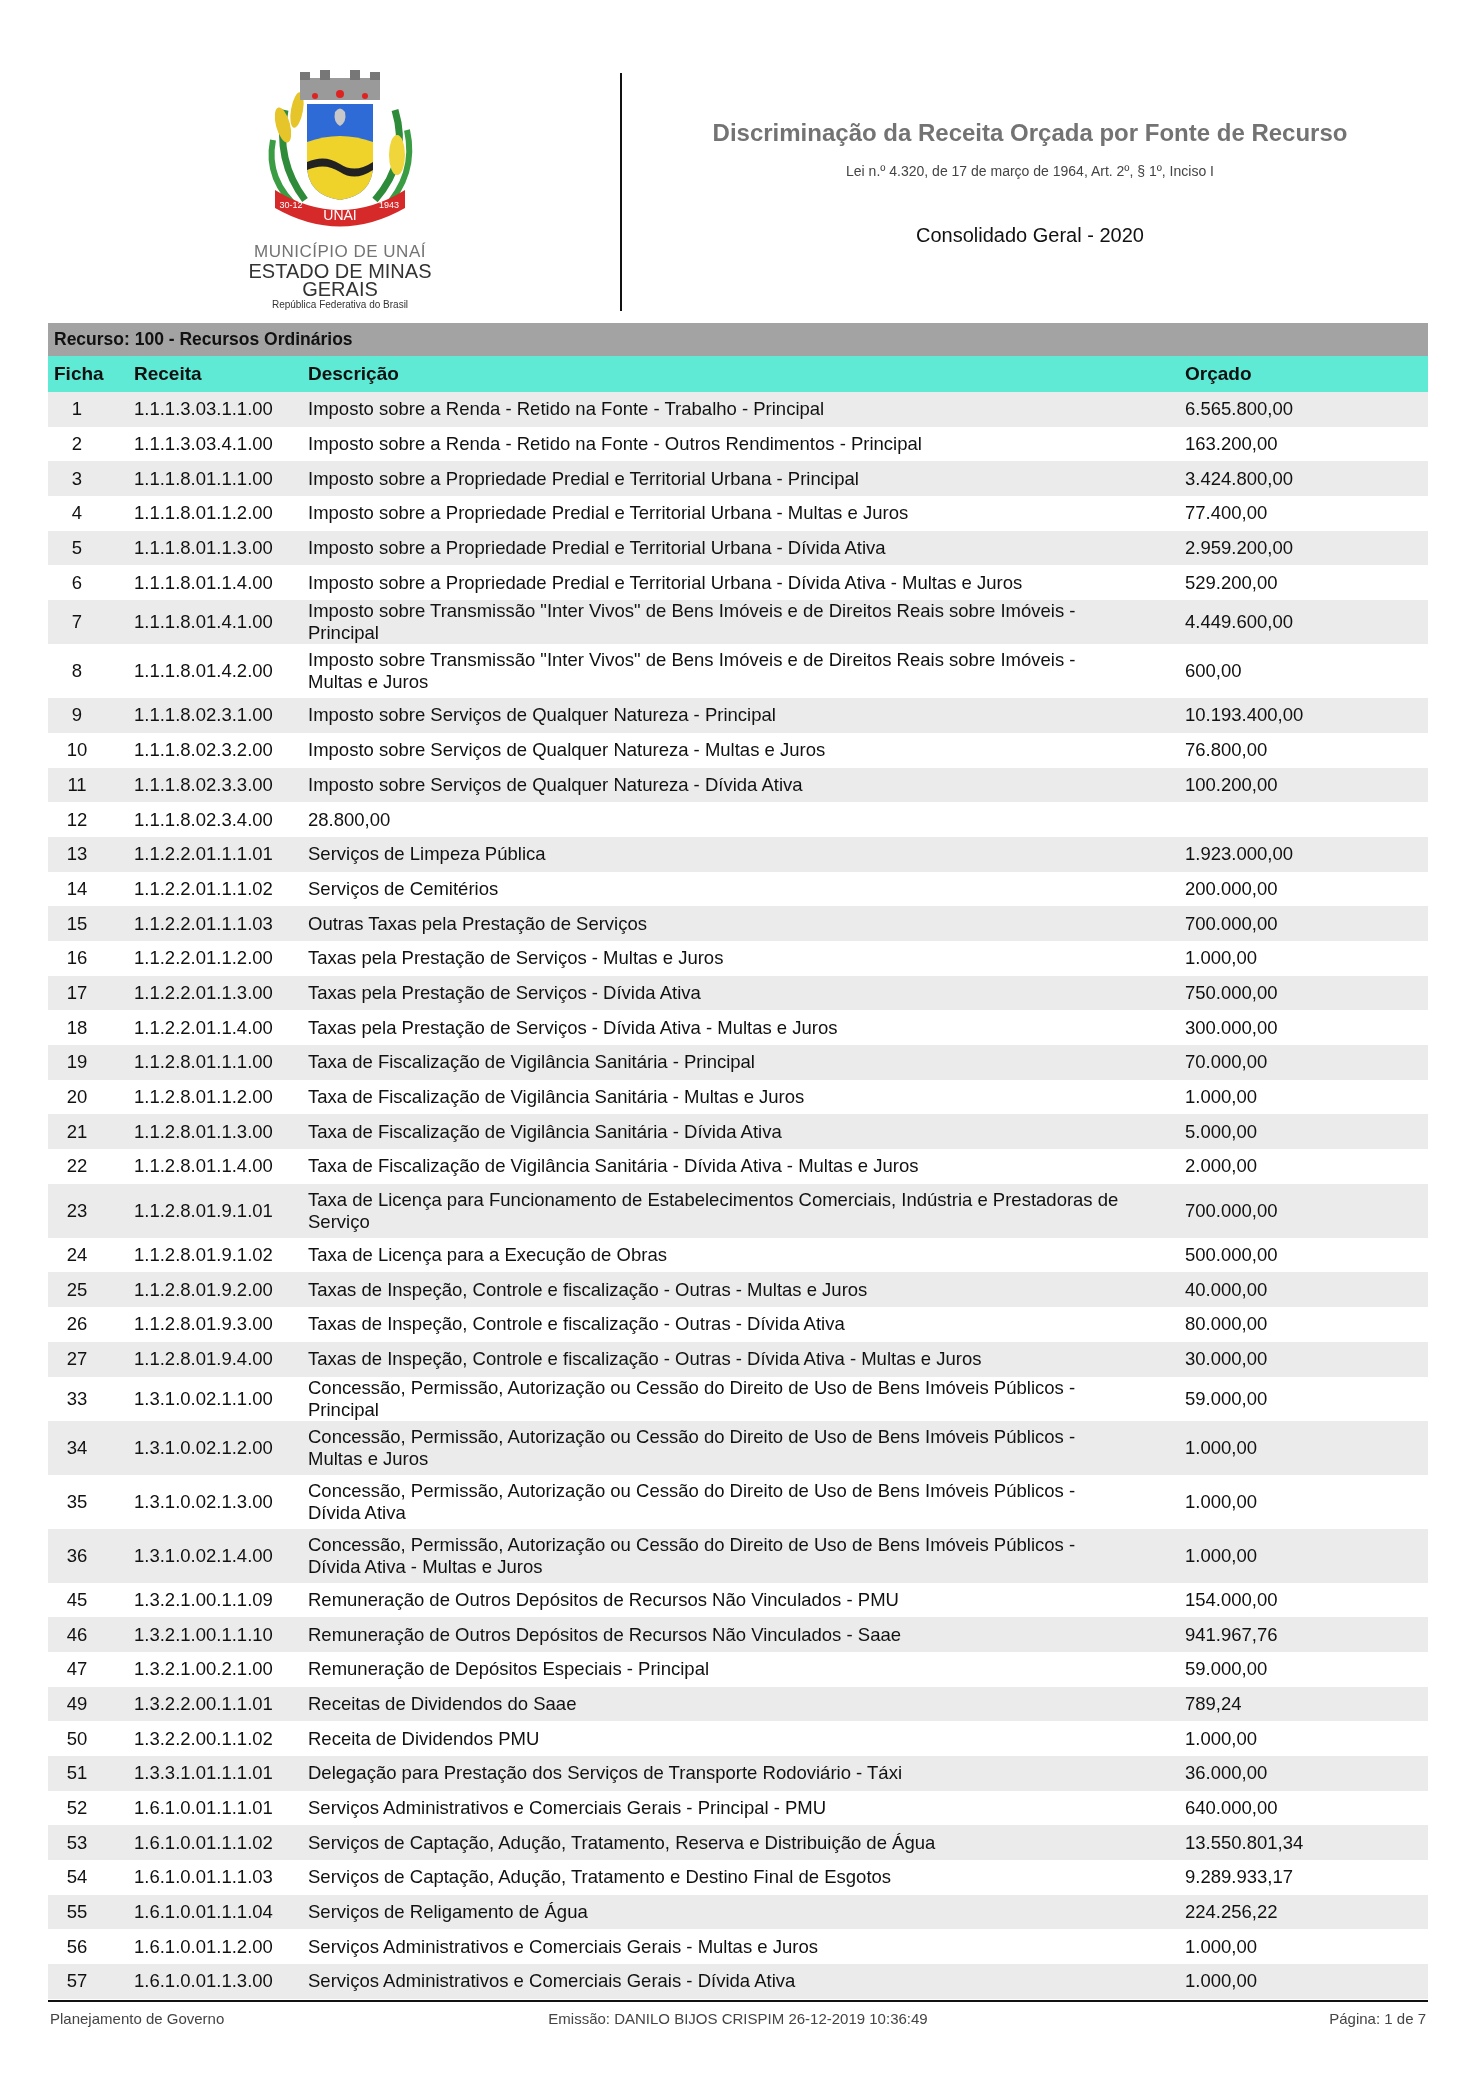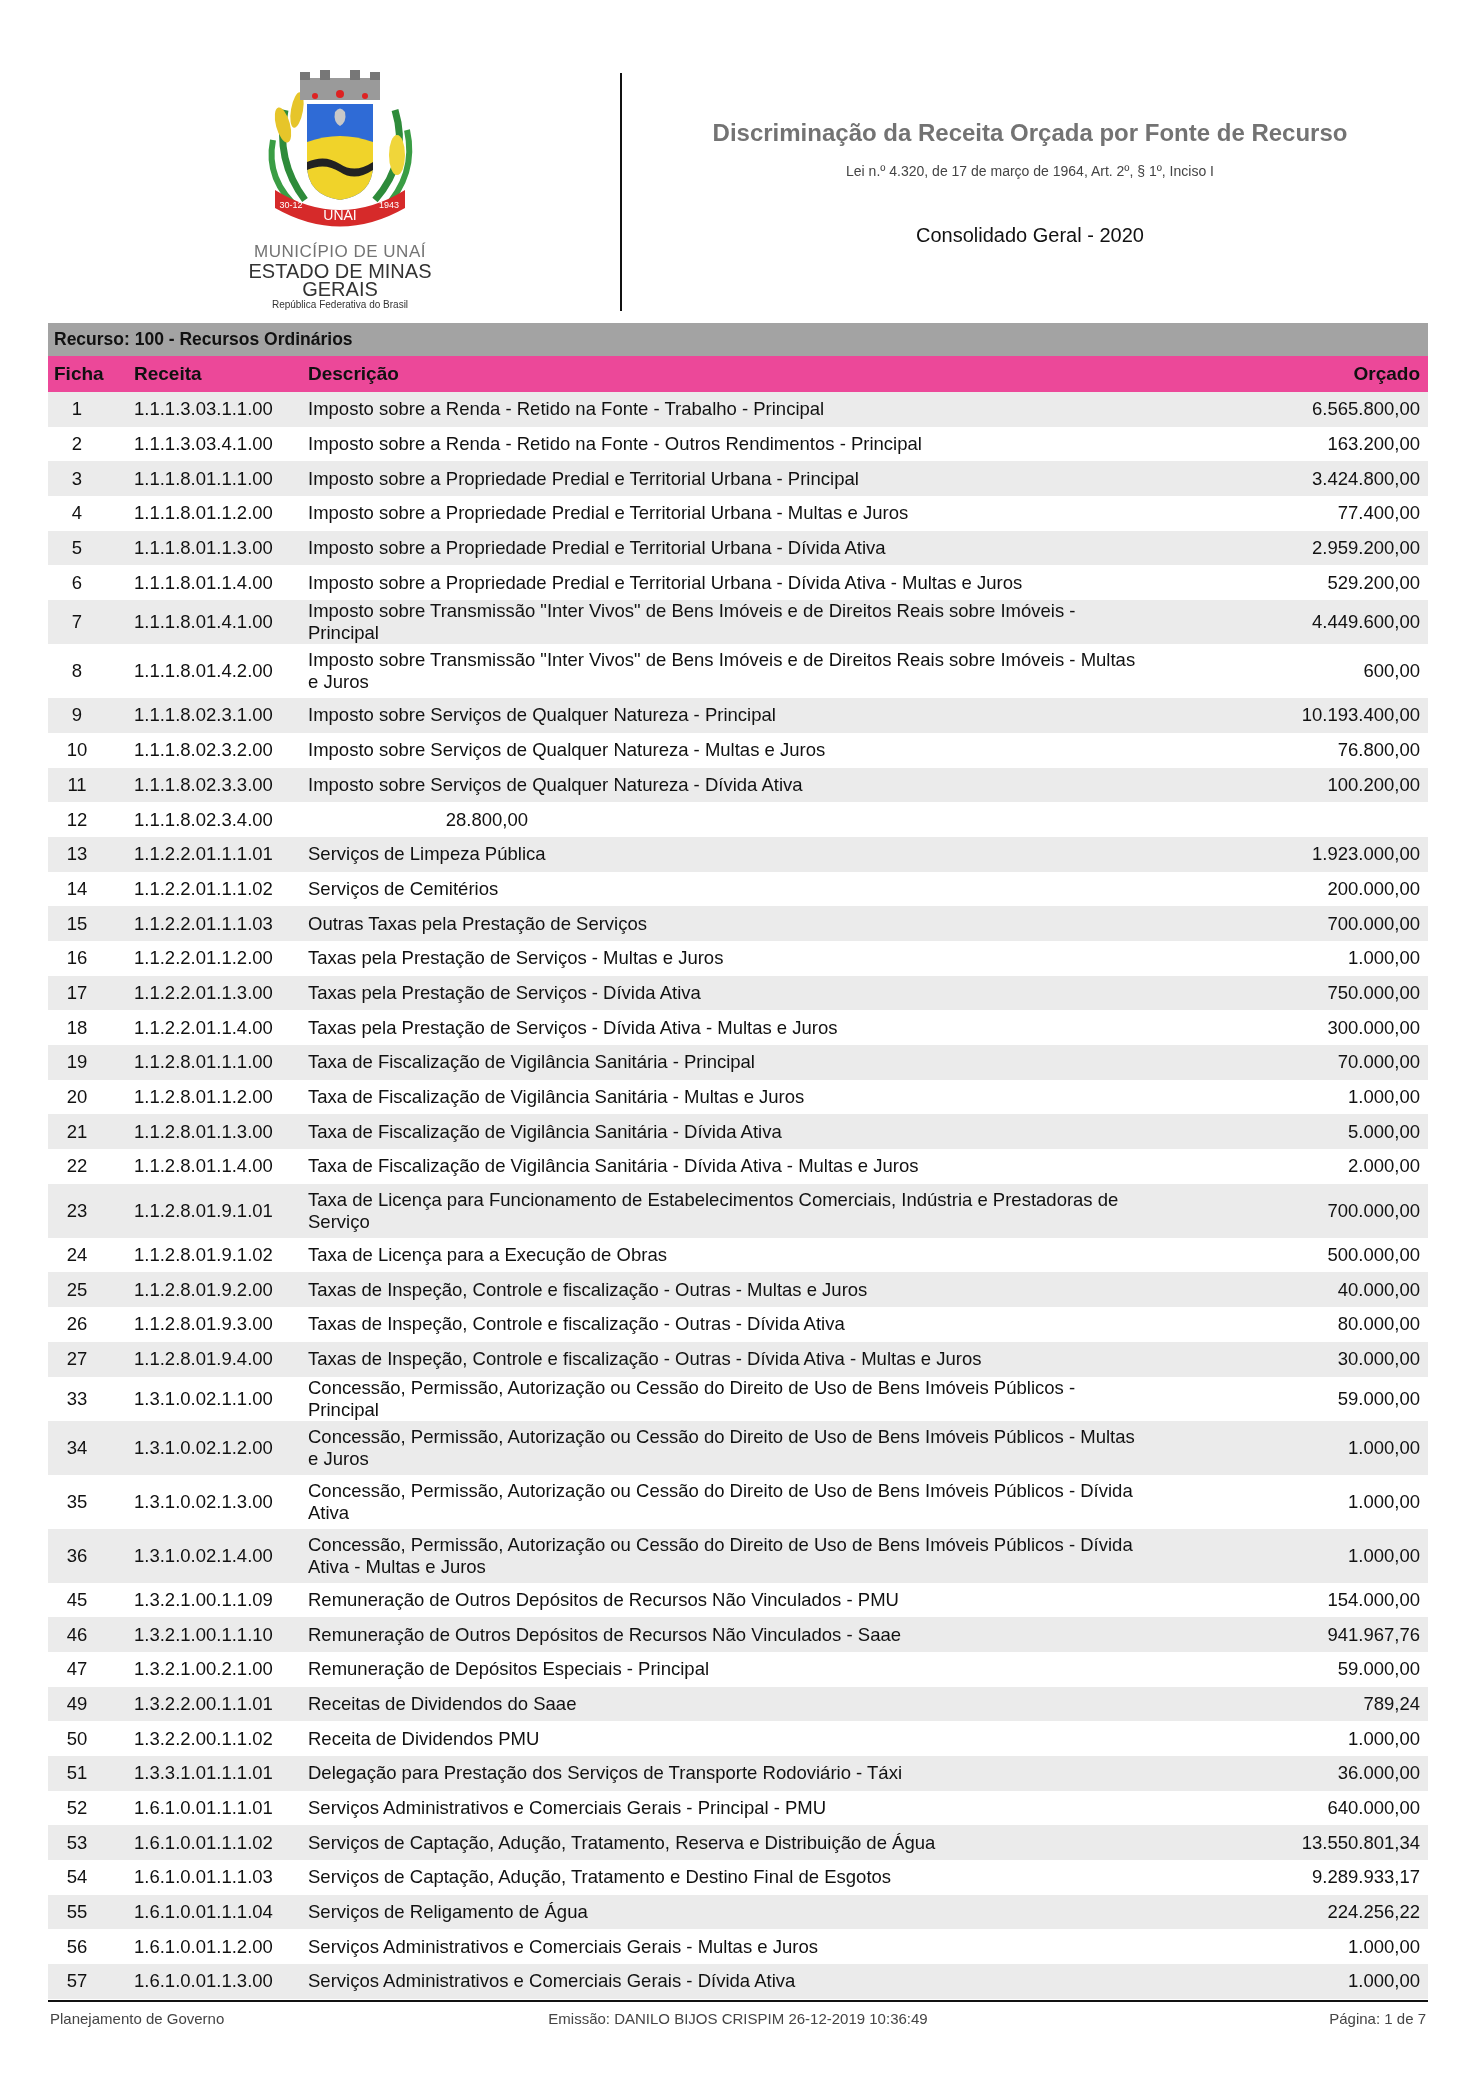--- a/index.html
+++ b/index.html
@@ -18,30 +18,30 @@
   .report-title { font-size: 24px; font-weight: bold; color: #737373; margin: 0; line-height: 30px; }
   .law-ref { font-size: 14px; color: #444; margin-top: 14px; line-height: 18px; }
   .subtitle { font-size: 20px; color: #111; margin-top: 40px; line-height: 30px; }
 
   .table-wrap { position: absolute; left: 48px; top: 323px; width: 1380px; }
   .section-bar {
     height: 33px; background: #a3a3a3; font-weight: bold; font-size: 17.5px;
     line-height: 33px; padding-left: 6px; color: #111;
   }
   .col-head {
-    display: flex; height: 36px; background: #ec4899; font-weight: bold; font-size: 19px;
+    display: flex; height: 36px; background: #5eead4; font-weight: bold; font-size: 19px;
     align-items: center; color: #111;
   }
   .row { display: flex; align-items: center; font-size: 18.5px; color: #111; min-height: 34.7px; }
   .row.striped { background: #ebebeb; }
   .row.tall { min-height: 54px; }
   .c-ficha { width: 58px; text-align: center; flex: none; }
   .c-rec { width: 174px; padding-left: 28px; flex: none; box-sizing: border-box; width: 202px; }
   .c-desc { flex: 1; padding-right: 60px; line-height: 22px; }
-  .c-val { width: 220px; text-align: right; padding-right: 8px; flex: none; }
+  .c-val { width: 220px; padding-right: 23px; flex: none; }
   .col-head .c-ficha { text-align: left; padding-left: 6px; box-sizing: border-box; }
   .col-head .c-rec { padding-left: 28px; }
 
   .footer-line { position: absolute; left: 48px; top: 2000px; width: 1380px; height: 2px; background: #111; }
   .footer { position: absolute; left: 50px; top: 2010px; width: 1376px; font-size: 15px; color: #444; }
   .footer .f-left { position: absolute; left: 0; }
   .footer .f-center { position: absolute; left: 0; right: 0; text-align: center; }
   .footer .f-right { position: absolute; right: 0; }
 </style>
 </head>

